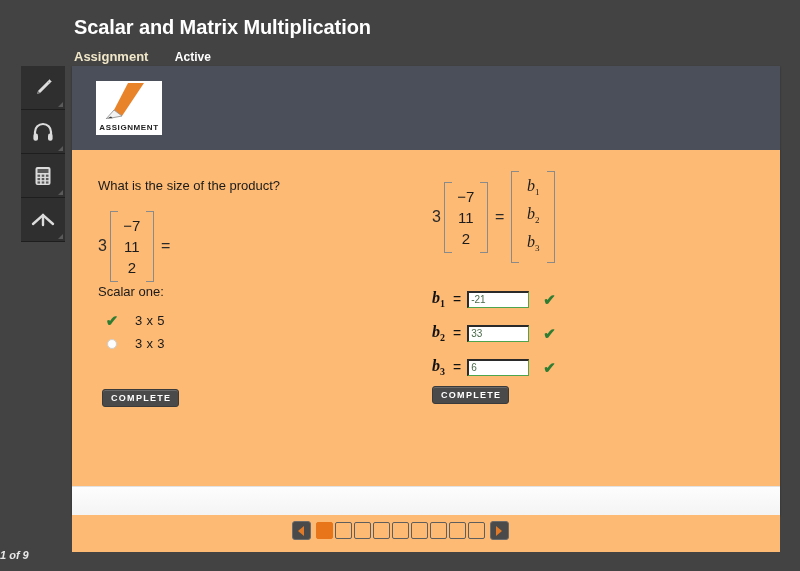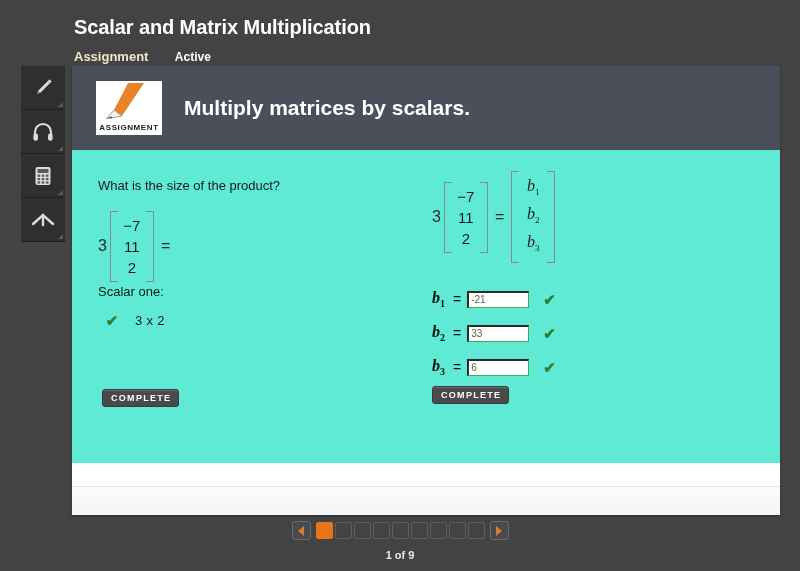--- a/index.html
+++ b/index.html
@@ -118,22 +118,22 @@
   }
   #content-heading {
     color: #ffffff;
     font-size: 21px;
     font-weight: bold;
     margin-left: 22px;
   }
 
   #content-body {
     position: relative;
-    height: 313px;
-    background: #5eead4;
+    height: 402px;
+    background: #fdba74;
   }
   #body-divider {
     position: absolute;
     left: 0; right: 0;
     top: 336px;
     height: 1px;
     background: #e2e2e2;
   }
   #body-footer-strip {
     position: absolute;
@@ -365,23 +365,24 @@
     margin: 0 1px;
   }
   .page-dot.active {
     background: #e8751a;
     border-color: #e8751a;
   }
   #page-counter {
     position: absolute;
     left: 0; right: 0;
     top: 549px;
-    text-align: center;
+    text-align: left;
     color: #e8e8e8;
     font-size: 11px;
+    font-style: italic;
     font-weight: bold;
   }
 </style>
 </head>
 <body>
 
 <div id="app-header">
   <div id="subtitle-row">
     <span id="assignment-label">Assignment</span>
     <span id="status-label">Active</span>
@@ -445,21 +446,20 @@
   <div id="content-header">
     <div id="assignment-icon">
       <svg class="pencil-art" viewBox="0 0 62 36" preserveAspectRatio="none">
         <polygon points="30,0 46,0 24,33 16,27" fill="#e8832a"></polygon>
         <polygon points="16,27 24,33 8,36" fill="#f2f2f2"></polygon>
         <polygon points="16,27 24,33 8,36" fill="none" stroke="#888" stroke-width="0.8"></polygon>
         <polygon points="10,34.8 13,33.4 14.6,35.2" fill="#3a3a3a"></polygon>
       </svg>
       <div class="icon-caption">ASSIGNMENT</div>
     </div>
-    <div id="content-heading">Multiply matrices by scalars.</div>
   </div>
 
   <div id="content-body">
 
     <div id="col-left" class="problem-col">
 
       <div class="prompt-text">What is the size of the product?</div>
 
       <div class="matrix-expr">
         <span class="scalar">3</span>
@@ -473,23 +473,29 @@
 
       <div id="choose-label">Scalar one:</div>
 
       <div id="choice-list">
 
 
         <div class="choice-row">
           <span class="radio-mark">
             <span class="radio-check">✔</span>
           </span>
-          <span class="choice-label">3 x 2</span>
+          <span class="choice-label">3 x 5</span>
         </div>
 
+        <div class="choice-row">
+          <span class="radio-mark">
+            <span class="radio-circle"></span>
+          </span>
+          <span class="choice-label">3 x 3</span>
+        </div>
 
       </div>
 
       <div id="complete-left" class="complete-button">COMPLETE</div>
     </div>
 
     <div id="col-right" class="problem-col">
 
 
       <div class="matrix-expr">

